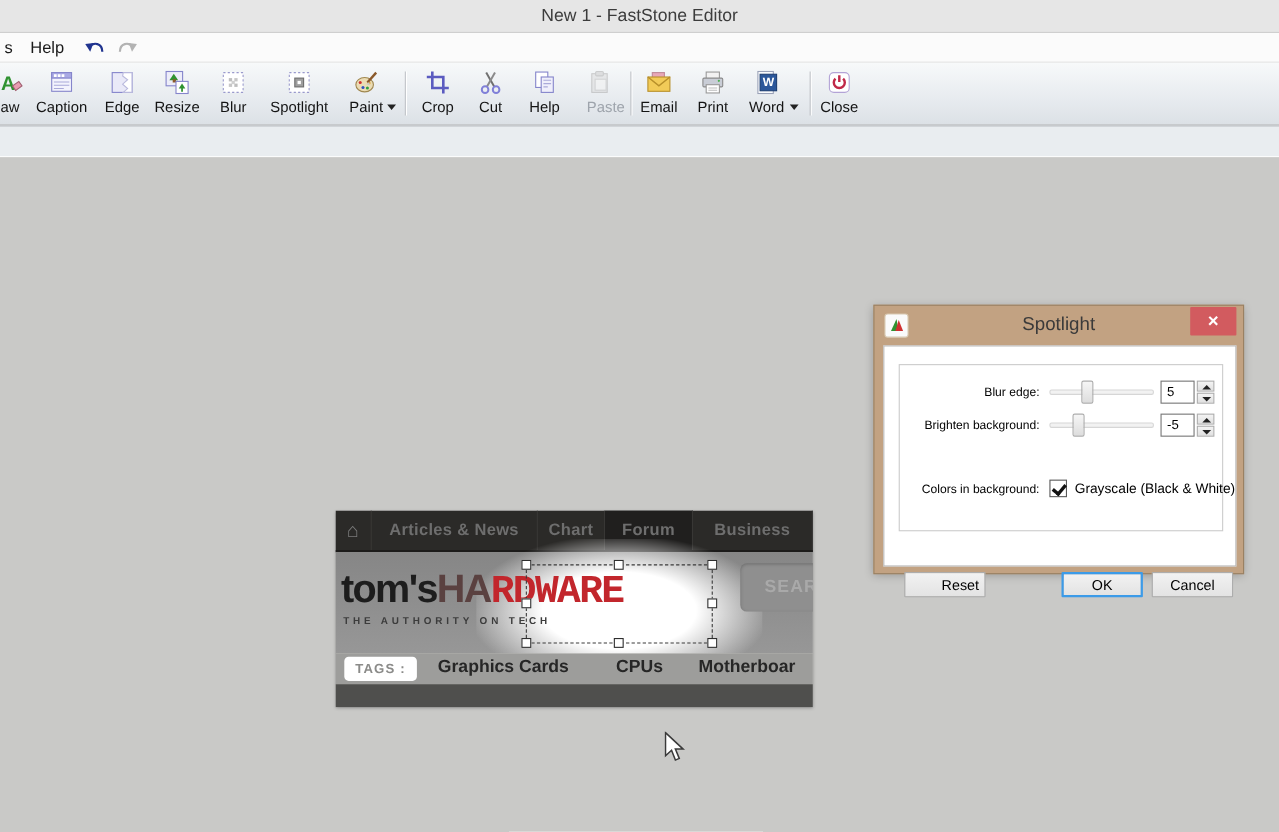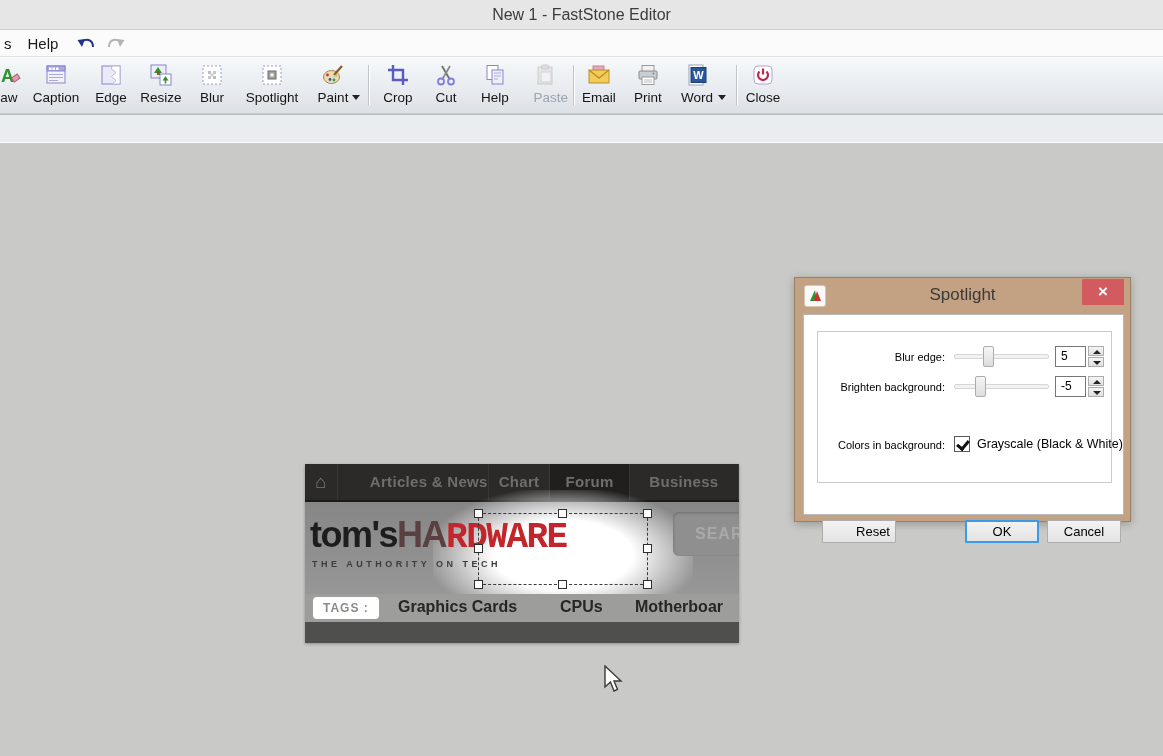--- a/index.html
+++ b/index.html
@@ -41,21 +41,21 @@
   .canvas { position:absolute; left:0; top:143px; width:1163px; height:613px; background:#C9C9C7; }
 
   
   .tomsimg { position:absolute; left:305px; top:321px; width:434px; height:179px; overflow:hidden;
     box-shadow:0 1px 3px rgba(0,0,0,.3); }
   .th-nav { position:absolute; left:0; top:0; width:434px; height:38px; background:#2B2A28;
     border-bottom:2px solid #1C1B1A; display:flex; }
   .th-nav-cell { height:36px; line-height:36px; font-weight:bold; font-size:15px; color:#6E6E6E;
     text-align:center; border-right:1px solid #383735; letter-spacing:.3px; }
   .th-home { width:33px; font-size:18px; color:#7A7A7A; }
-  .th-cell-articles { width:152px;text-align:right; }
+  .th-cell-articles { width:152px; }
   .th-cell-chart { width:62px; }
   .th-cell-forum { width:80px; background:#201F1E; }
   .th-cell-business { width:110px; }
   .th-mid { position:absolute; left:0; top:38px; width:434px; height:92px;
     background:linear-gradient(#868686, #979797); }
   .th-glow { position:absolute; left:128px; top:-12px; width:260px; height:130px;
     background:radial-gradient(ellipse at center, rgba(255,255,255,1) 38%, rgba(255,255,255,0) 75%); }
   .th-logo { position:absolute; left:5px; top:12px; font-weight:bold; font-size:36px; letter-spacing:-1.5px;
     white-space:nowrap; font-family:"Liberation Sans", sans-serif; }
   .th-logo .l-black { color:#1D1D1D; }

